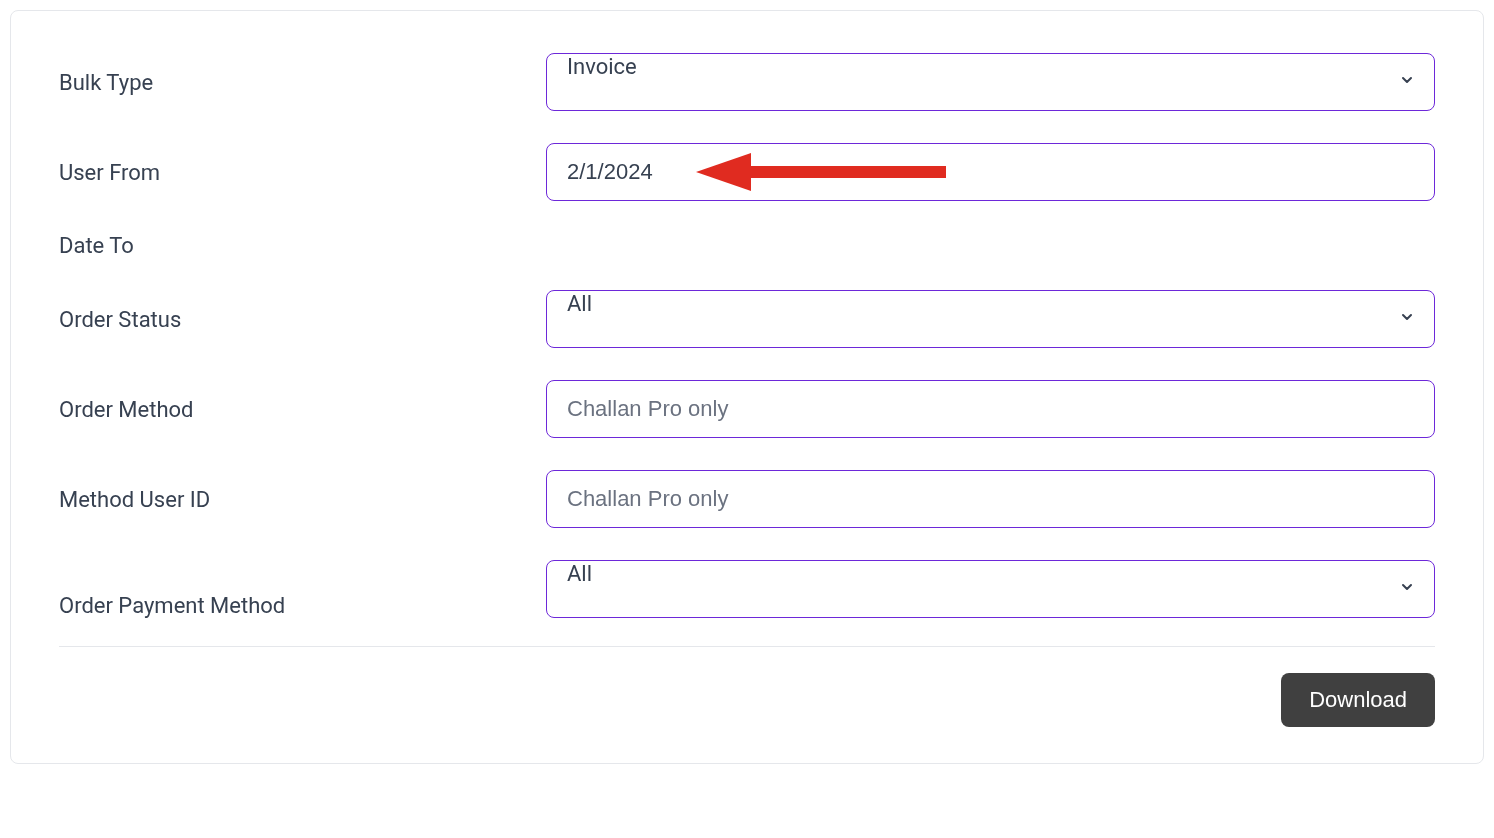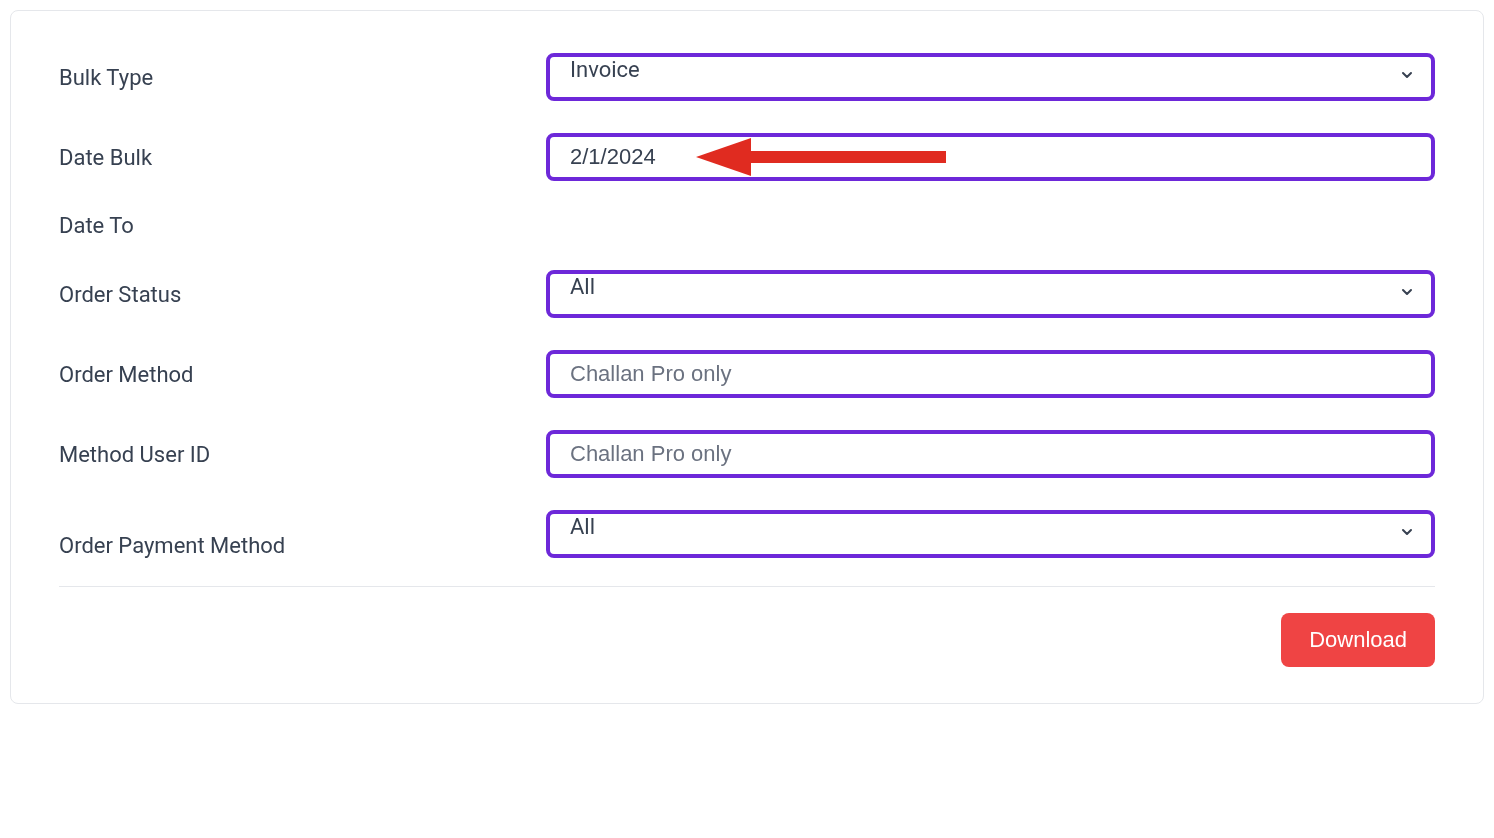--- a/index.html
+++ b/index.html
@@ -31,22 +31,22 @@
     font-size: 22px;
     color: #374151;
     font-weight: 400;
   }
   .form-control-wrap {
     flex: 1;
     position: relative;
   }
   .form-select, .form-input {
     width: 100%;
-    height: 48px;
-    border: 4px solid #6d28d9;
+    height: 58px;
+    border: 1px solid #6d28d9;
     border-radius: 8px;
     padding: 0 20px;
     font-size: 22px;
     color: #374151;
     background: #fff;
     appearance: none;
     -webkit-appearance: none;
     outline: none;
   }
   .form-input::placeholder {
@@ -63,21 +63,21 @@
   .divider {
     border: none;
     border-top: 1px solid #e5e7eb;
     margin: 0 0 26px 0;
   }
   .footer {
     display: flex;
     justify-content: flex-end;
   }
   .download-btn {
-    background: #ef4444;
+    background: #404040;
     color: #fff;
     border: none;
     border-radius: 8px;
     padding: 14px 28px;
     font-size: 22px;
     font-weight: 400;
     cursor: pointer;
   }
   .annotation-arrow {
     position: absolute;
@@ -95,21 +95,21 @@
       <div class="form-select">Invoice</div>
       <span class="select-chevron">
         <svg width="16" height="16" viewBox="0 0 16 16" fill="none">
             <path d="M4 6l4 4 4-4" stroke="currentColor" stroke-width="2" stroke-linecap="round" stroke-linejoin="round"></path>
           </svg>
       </span>
     </div>
   </div>
 
   <div class="form-row">
-    <label class="form-label">Date Bulk</label>
+    <label class="form-label">User From</label>
     <div class="form-control-wrap">
       <input type="text" class="form-input" value="2/1/2024" style="">
       <svg class="annotation-arrow" style="left:150px; top:50%; transform:translateY(-50%);" width="250" height="50" viewBox="0 0 250 50">
         <line x1="250" y1="25" x2="50" y2="25" stroke="#e02b20" stroke-width="12"></line>
         <polygon points="0,25 55,6 55,44" fill="#e02b20"></polygon>
       </svg>
     </div>
   </div>
 
   <div class="form-row">

